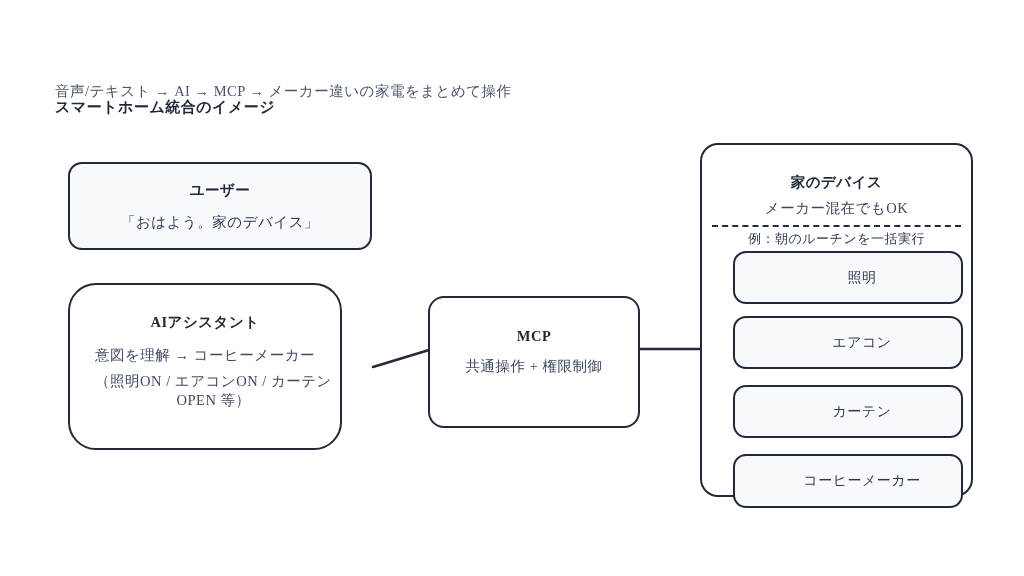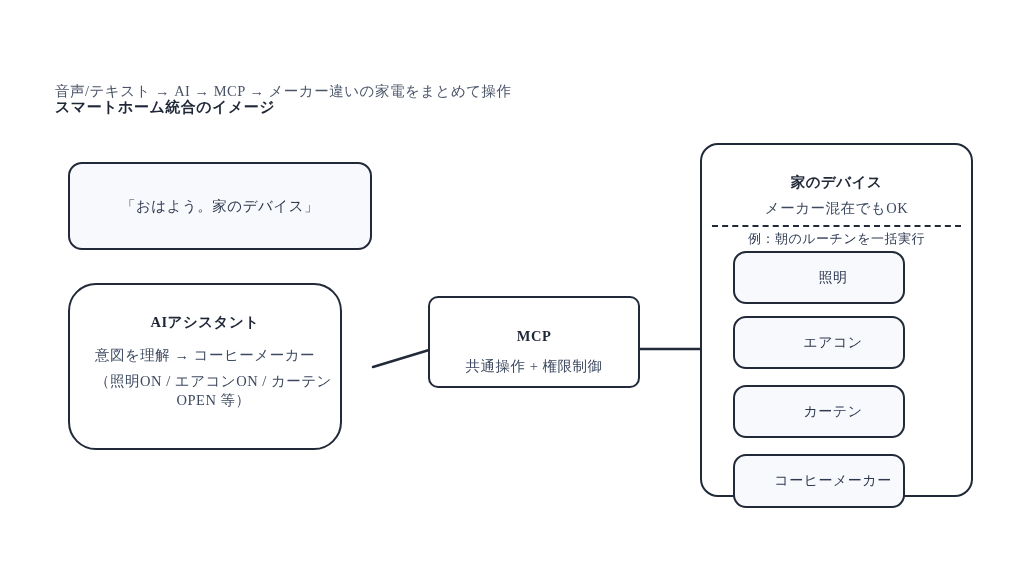--- a/index.html
+++ b/index.html
@@ -46,40 +46,40 @@
   .user-box .box-line { color: #2e3950; }
 
   .ai-box {
     left: 68px; top: 283px; width: 274px; height: 167px;
     border-radius: 28px; padding-top: 28px;
   }
   .ai-box .box-title { margin-bottom: 14px; }
   .ai-box .box-line + .box-line { margin-top: 7px; padding-left: 17px; }
 
   .mcp-box {
-    left: 428px; top: 296px; width: 212px; height: 92px;
-    border-radius: 10px; padding-top: 30px;
+    left: 428px; top: 296px; width: 212px; height: 132px;
+    border-radius: 16px; padding-top: 30px;
   }
   .mcp-box .box-title { margin-bottom: 12px; }
 
   .devices-panel {
     left: 700px; top: 143px; width: 273px; height: 354px;
     border-radius: 18px; padding-top: 28px;
     overflow: visible;
   }
   .devices-panel .panel-subtitle { margin-top: 7px; }
   .dashed-separator {
     margin: 7px 10px 0 10px;
     border-top: 2px dashed #222a39;
     height: 0;
   }
   .panel-example { margin-top: 3px; font-size: 13px; color: #2e3950; }
 
   .device-box {
-    position: absolute; left: 31px; width: 172px; height: 53px;
+    position: absolute; left: 31px; width: 230px; height: 53px;
     box-sizing: border-box;
     border: 2px solid #222a39; border-radius: 13px;
     background: #f8f9fc;
     display: flex; align-items: center; justify-content: center;
     font-size: 14px; color: #2e3950; letter-spacing: 0.5px; padding-left: 28px;
   }
   .device-0 { top: 106px; }
   .device-1 { top: 171px; }
   .device-2 { top: 240px; }
   .device-3 { top: 309px; height: 54px; }
@@ -91,20 +91,21 @@
 
   <div class="page-title">スマートホーム統合のイメージ</div>
   <div class="page-subtitle">音声/テキスト → AI → MCP → メーカー違いの家電をまとめて操作</div>
 
   <svg class="connectors" viewBox="0 0 1024 576" xmlns="http://www.w3.org/2000/svg">
     <line x1="373" y1="367" x2="429" y2="350" stroke="#222a39" stroke-width="2.5" stroke-linecap="round"></line>
     <line x1="639" y1="349" x2="701" y2="349" stroke="#222a39" stroke-width="2.5" stroke-linecap="round"></line>
   </svg>
 
   <div class="box user-box">
+    <div class="box-title">ユーザー</div>
     <div class="box-line">「おはよう。家のデバイス」</div>
   </div>
 
   <div class="box ai-box">
     <div class="box-title">AIアシスタント</div>
     <div class="box-line">意図を理解 → コーヒーメーカー</div>
     <div class="box-line">（照明ON / エアコンON / カーテンOPEN 等）</div>
   </div>
 
   <div class="box mcp-box">

